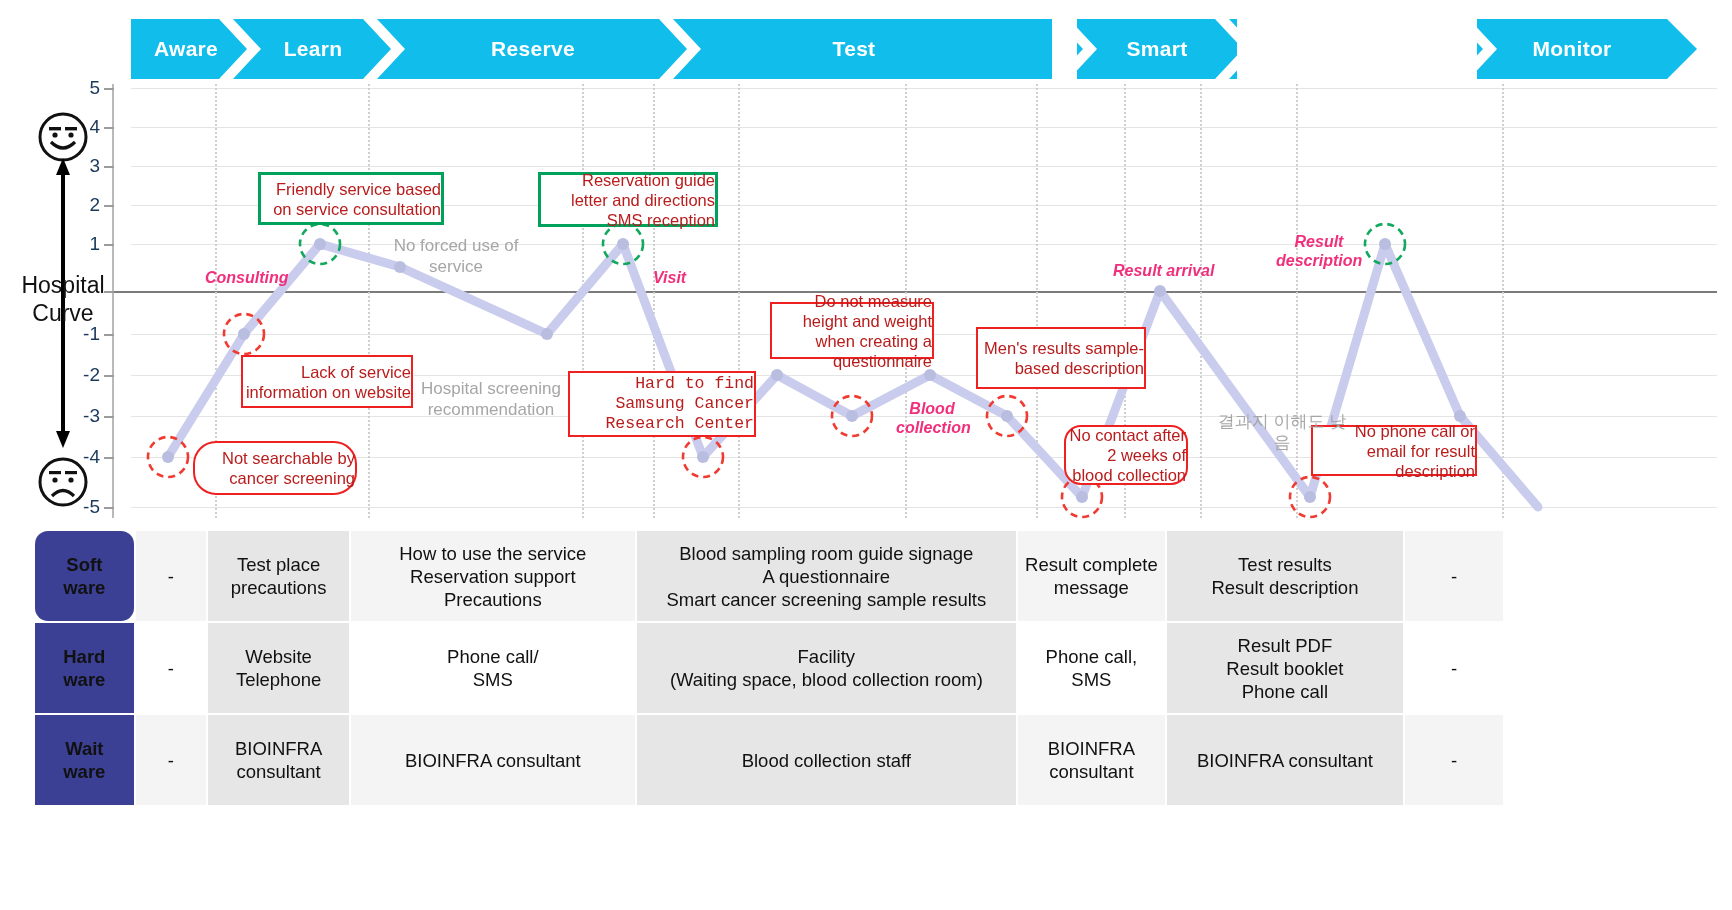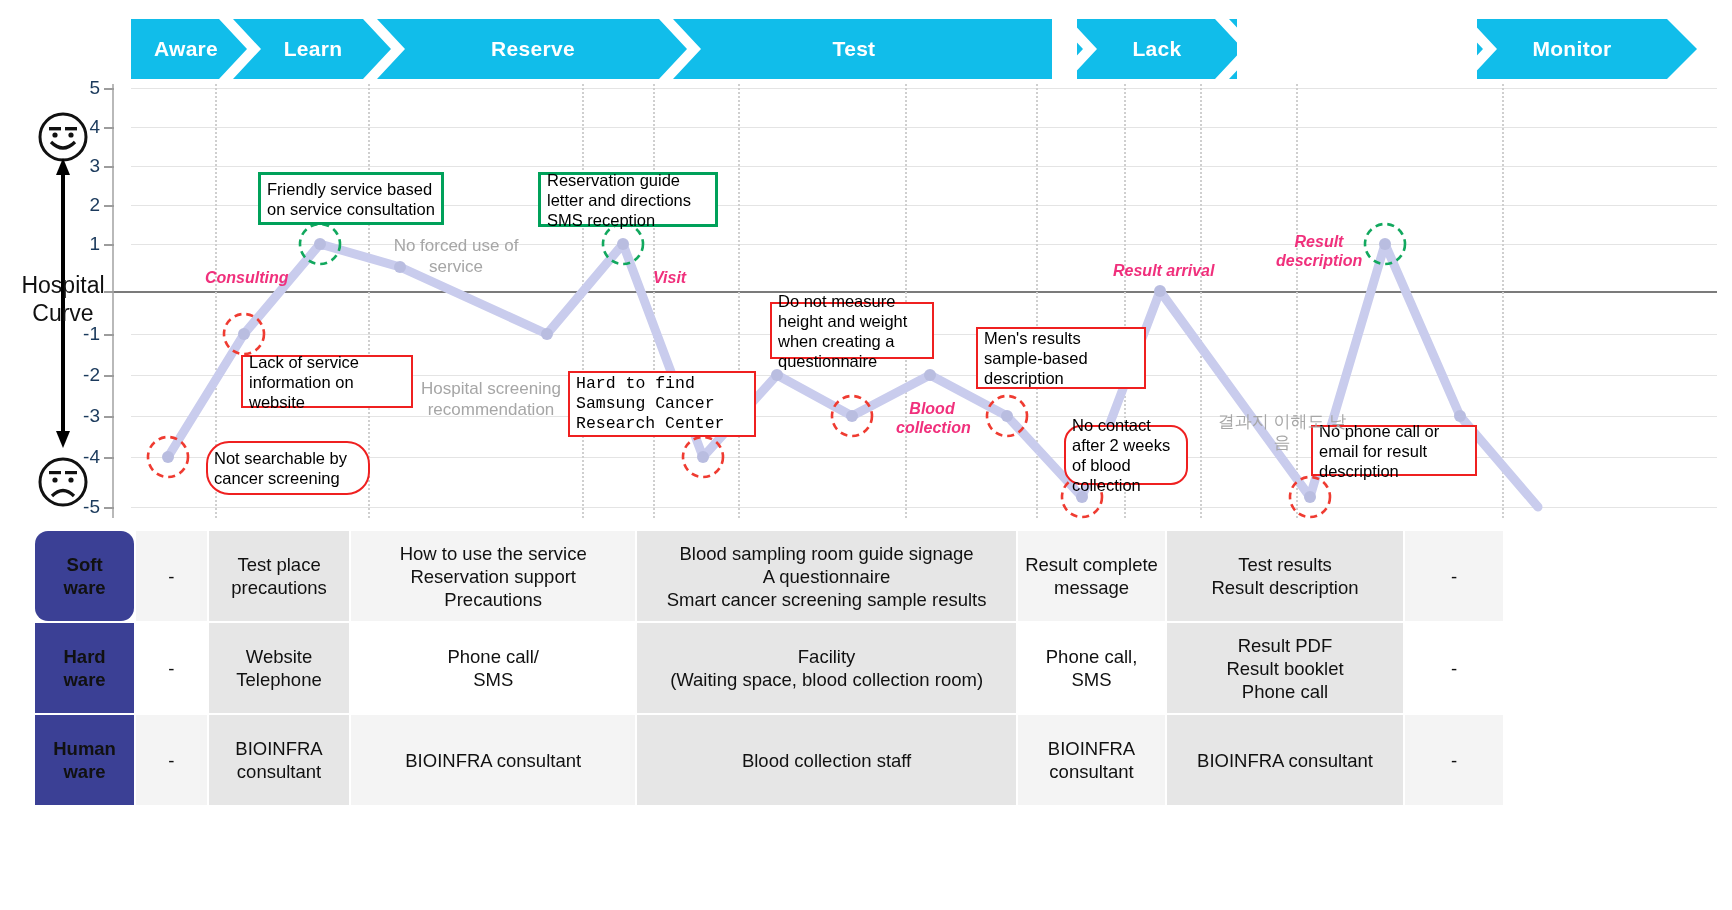--- a/index.html
+++ b/index.html
@@ -26,22 +26,22 @@
             font-size:23px;line-height:28px;color:#111;}
   .emoarrow{position:absolute;left:56px;top:158px;width:14px;height:290px;}
   .face{position:absolute;left:36px;width:54px;height:54px;}
 
   
   .curvewrap{position:absolute;left:0;top:0;width:1732px;height:910px;
              pointer-events:none;}
 
   
   .box{position:absolute;box-sizing:border-box;background:#ffffff;
-       text-align:left;font-size:16.5px;line-height:20px;color:#000000;
-       display:flex;align-items:center;justify-content:center;padding:4px 6px;}
+       text-align:right;font-size:16.5px;line-height:20px;color:#b91c1c;
+       display:flex;align-items:center;justify-content:center;padding:4px 0;}
   .box.red{border:2.5px solid #ef2020;}
   .box.green{border:3px solid #00a15a;}
 
   
   .note{position:absolute;text-align:center;font-size:17px;line-height:21px;
         color:#a6a6a6;}
   .tag{position:absolute;text-align:center;font-size:16px;line-height:19px;
        font-style:italic;font-weight:bold;color:#f0307c;white-space:nowrap;}
 
   
@@ -67,21 +67,21 @@
     <div class="chev" style="left:110px;width:144px;">
       <span>Learn</span>
     </div>
     <div class="chev" style="left:254px;width:296px;">
       <span>Reserve</span>
     </div>
     <div class="chev" style="left:525px;width:396px;">
       <span>Test</span>
     </div>
     <div class="chev" style="left:946px;width:160px;">
-      <span>Lack</span>
+      <span>Smart</span>
     </div>
     <div class="chev" style="left:1346px;width:190px;">
       <span>Monitor</span>
     </div>
 
     <svg class="chevsep" style="left:88px;width:46px;" width="46" height="60">
       <path d="M0,0 L28,30 L0,60 L14,60 L42,30 L14,0 Z" fill="#ffffff"></path>
     </svg>
     <svg class="chevsep" style="left:232px;width:46px;" width="46" height="60">
       <path d="M0,0 L28,30 L0,60 L14,60 L42,30 L14,0 Z" fill="#ffffff"></path>
@@ -227,21 +227,21 @@
 
   <div class="box green" style="left:258px;top:172px;width:186px;height:53px;">
     <span>Friendly service based on service consultation</span>
   </div>
 
   <div class="box green" style="left:538px;top:172px;width:180px;height:55px;">
     <span>Reservation guide letter and directions SMS reception</span>
   </div>
 
 
-  <div class="box red" style="left:206px;top:441px;width:164px;height:54px;border-radius:23px;">
+  <div class="box red" style="left:193px;top:441px;width:164px;height:54px;border-radius:23px;">
     <span>Not searchable by cancer screening</span>
   </div>
 
   <div class="box red" style="left:241px;top:355px;width:172px;height:53px;">
     <span>Lack of service information on website</span>
   </div>
 
   <div class="box red" style="left:568px;top:371px;width:188px;height:66px;font-family:Liberation Mono, monospace;">
     <span>Hard to find Samsung Cancer Research Center</span>
   </div>
@@ -301,21 +301,21 @@
       <td class="cell-b"><span>-</span></td>
       <td class="cell-c"><span class="ml">Website Telephone</span></td>
       <td class="cell-b"><span class="ml">Phone call/<br>SMS</span></td>
       <td class="cell-c"><span class="ml">Facility<br>(Waiting space, blood collection room)</span></td>
       <td class="cell-b"><span class="ml">Phone call,<br>SMS</span></td>
       <td class="cell-c"><span class="ml">Result PDF<br>Result booklet<br>Phone call</span></td>
       <td class="cell-b"><span>-</span></td>
     </tr>
     <tr>
       <td class="rowhead" style="height:88px;">
-        <div>Human</div>
+        <div>Wait</div>
         <div>ware</div>
       </td>
       <td class="cell-a"><span>-</span></td>
       <td class="cell-c"><span class="ml">BIOINFRA consultant</span></td>
       <td class="cell-a"><span class="ml">BIOINFRA consultant</span></td>
       <td class="cell-c"><span class="ml">Blood collection staff</span></td>
       <td class="cell-a"><span class="ml">BIOINFRA consultant</span></td>
       <td class="cell-c"><span class="ml">BIOINFRA consultant</span></td>
       <td class="cell-a"><span>-</span></td>
     </tr>

